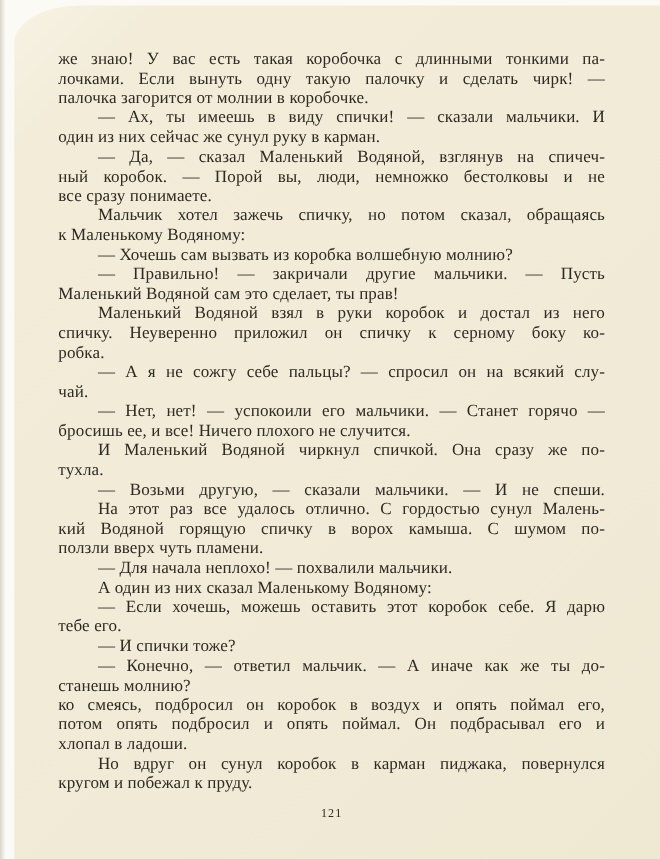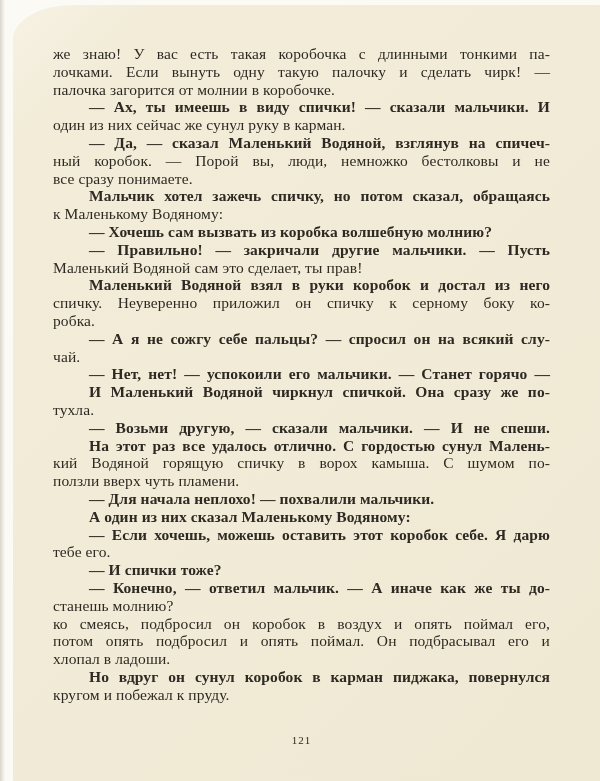--- a/index.html
+++ b/index.html
@@ -36,21 +36,20 @@
   }
   .line {
     text-align: justify;
     text-align-last: justify;
   }
   .line.end {
     text-align-last: left;
   }
   .line.indent {
     text-indent: 36px;
-    font-weight: bold;
   }
   .page-number {
     position: absolute;
     left: 40px;
     top: 729px;
     width: 497px;
     text-align: center;
     color: #2e2a23;
     font-size: 11px;
     letter-spacing: 1px;
@@ -73,20 +72,21 @@
       <div class="line end">к Маленькому Водяному:</div>
       <div class="line indent end">— Хочешь сам вызвать из коробка волшебную молнию?</div>
       <div class="line indent">— Правильно! — закричали другие мальчики. — Пусть</div>
       <div class="line end">Маленький Водяной сам это сделает, ты прав!</div>
       <div class="line indent">Маленький Водяной взял в руки коробок и достал из него</div>
       <div class="line">спичку. Неуверенно приложил он спичку к серному боку ко-</div>
       <div class="line end">робка.</div>
       <div class="line indent">— А я не сожгу себе пальцы? — спросил он на всякий слу-</div>
       <div class="line end">чай.</div>
       <div class="line indent">— Нет, нет! — успокоили его мальчики. — Станет горячо —</div>
+      <div class="line end">бросишь ее, и все! Ничего плохого не случится.</div>
       <div class="line indent">И Маленький Водяной чиркнул спичкой. Она сразу же по-</div>
       <div class="line end">тухла.</div>
       <div class="line indent">— Возьми другую, — сказали мальчики. — И не спеши.</div>
       <div class="line indent">На этот раз все удалось отлично. С гордостью сунул Малень-</div>
       <div class="line">кий Водяной горящую спичку в ворох камыша. С шумом по-</div>
       <div class="line end">ползли вверх чуть пламени.</div>
       <div class="line indent end">— Для начала неплохо! — похвалили мальчики.</div>
       <div class="line indent end">А один из них сказал Маленькому Водяному:</div>
       <div class="line indent">— Если хочешь, можешь оставить этот коробок себе. Я дарю</div>
       <div class="line end">тебе его.</div>

